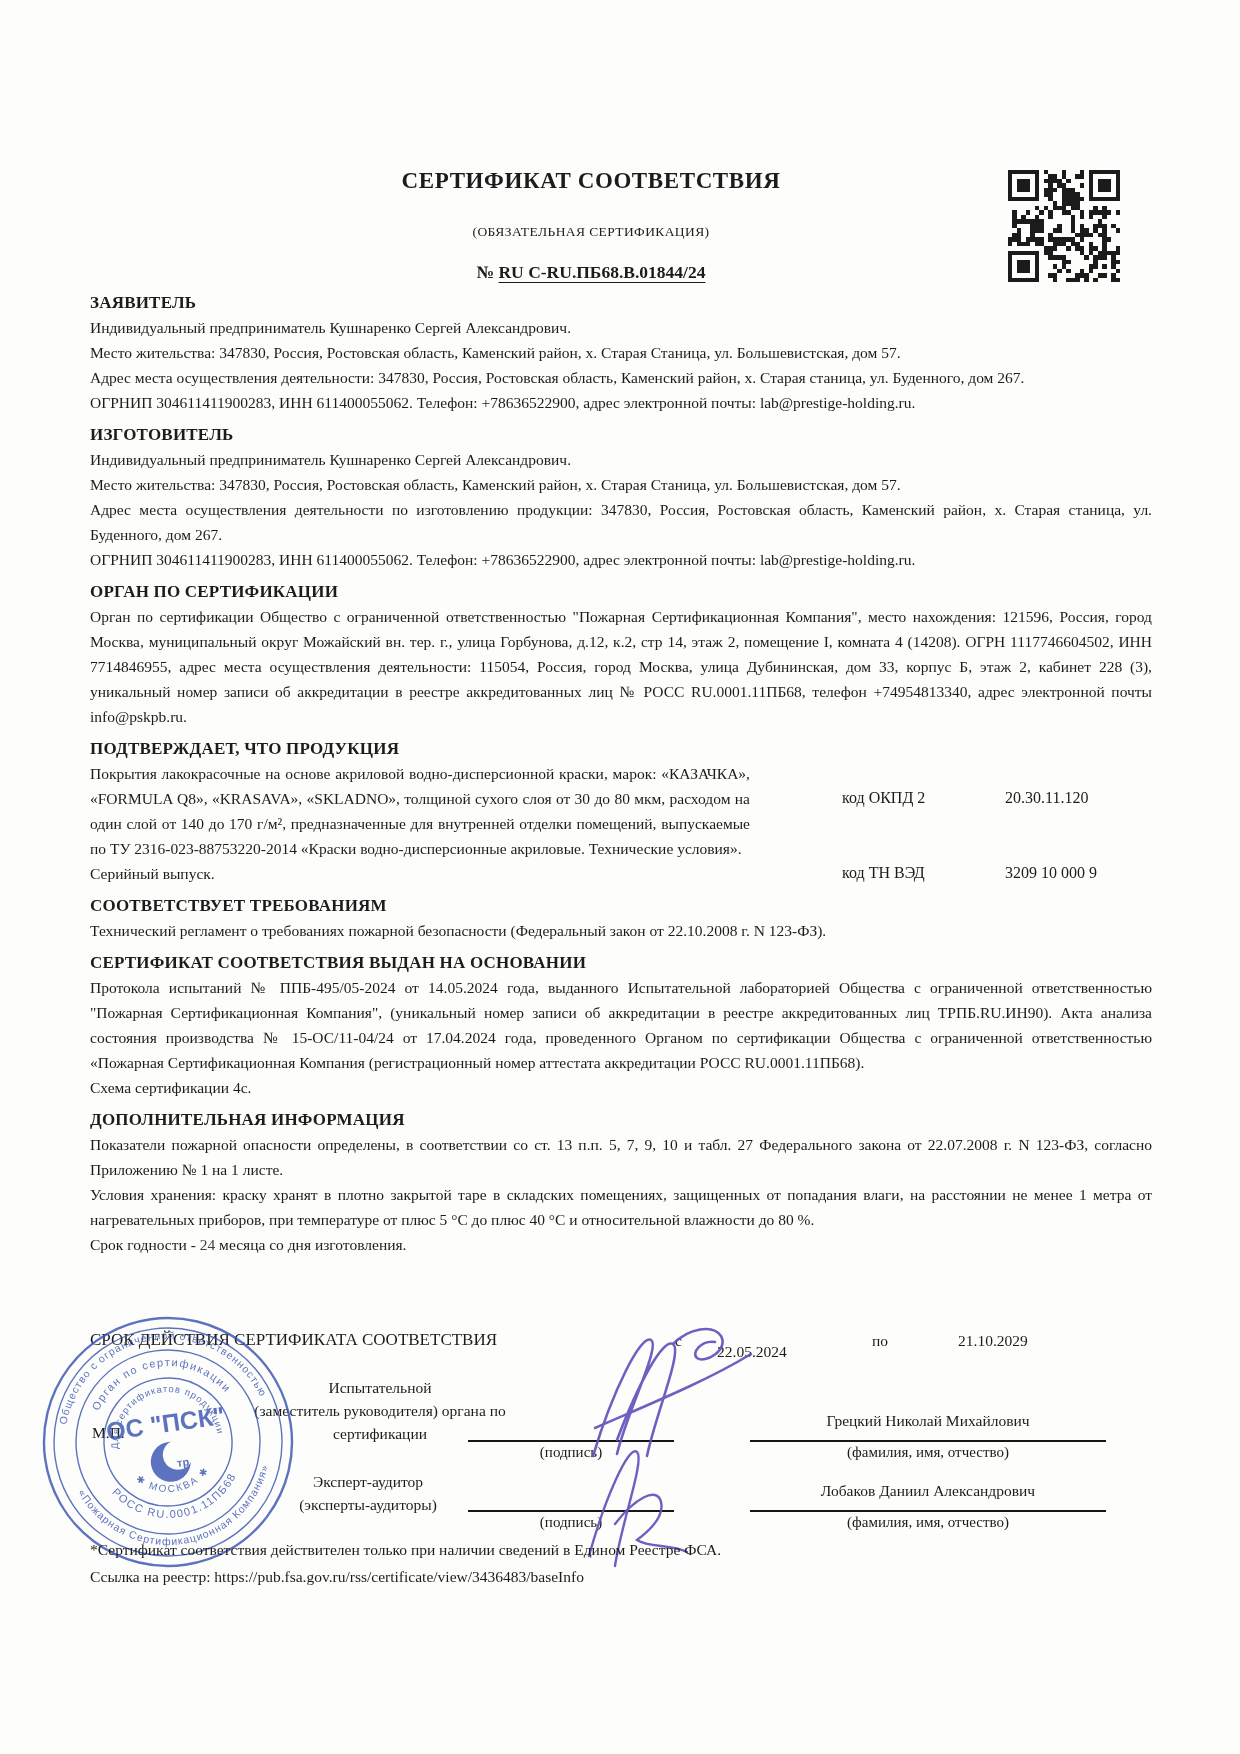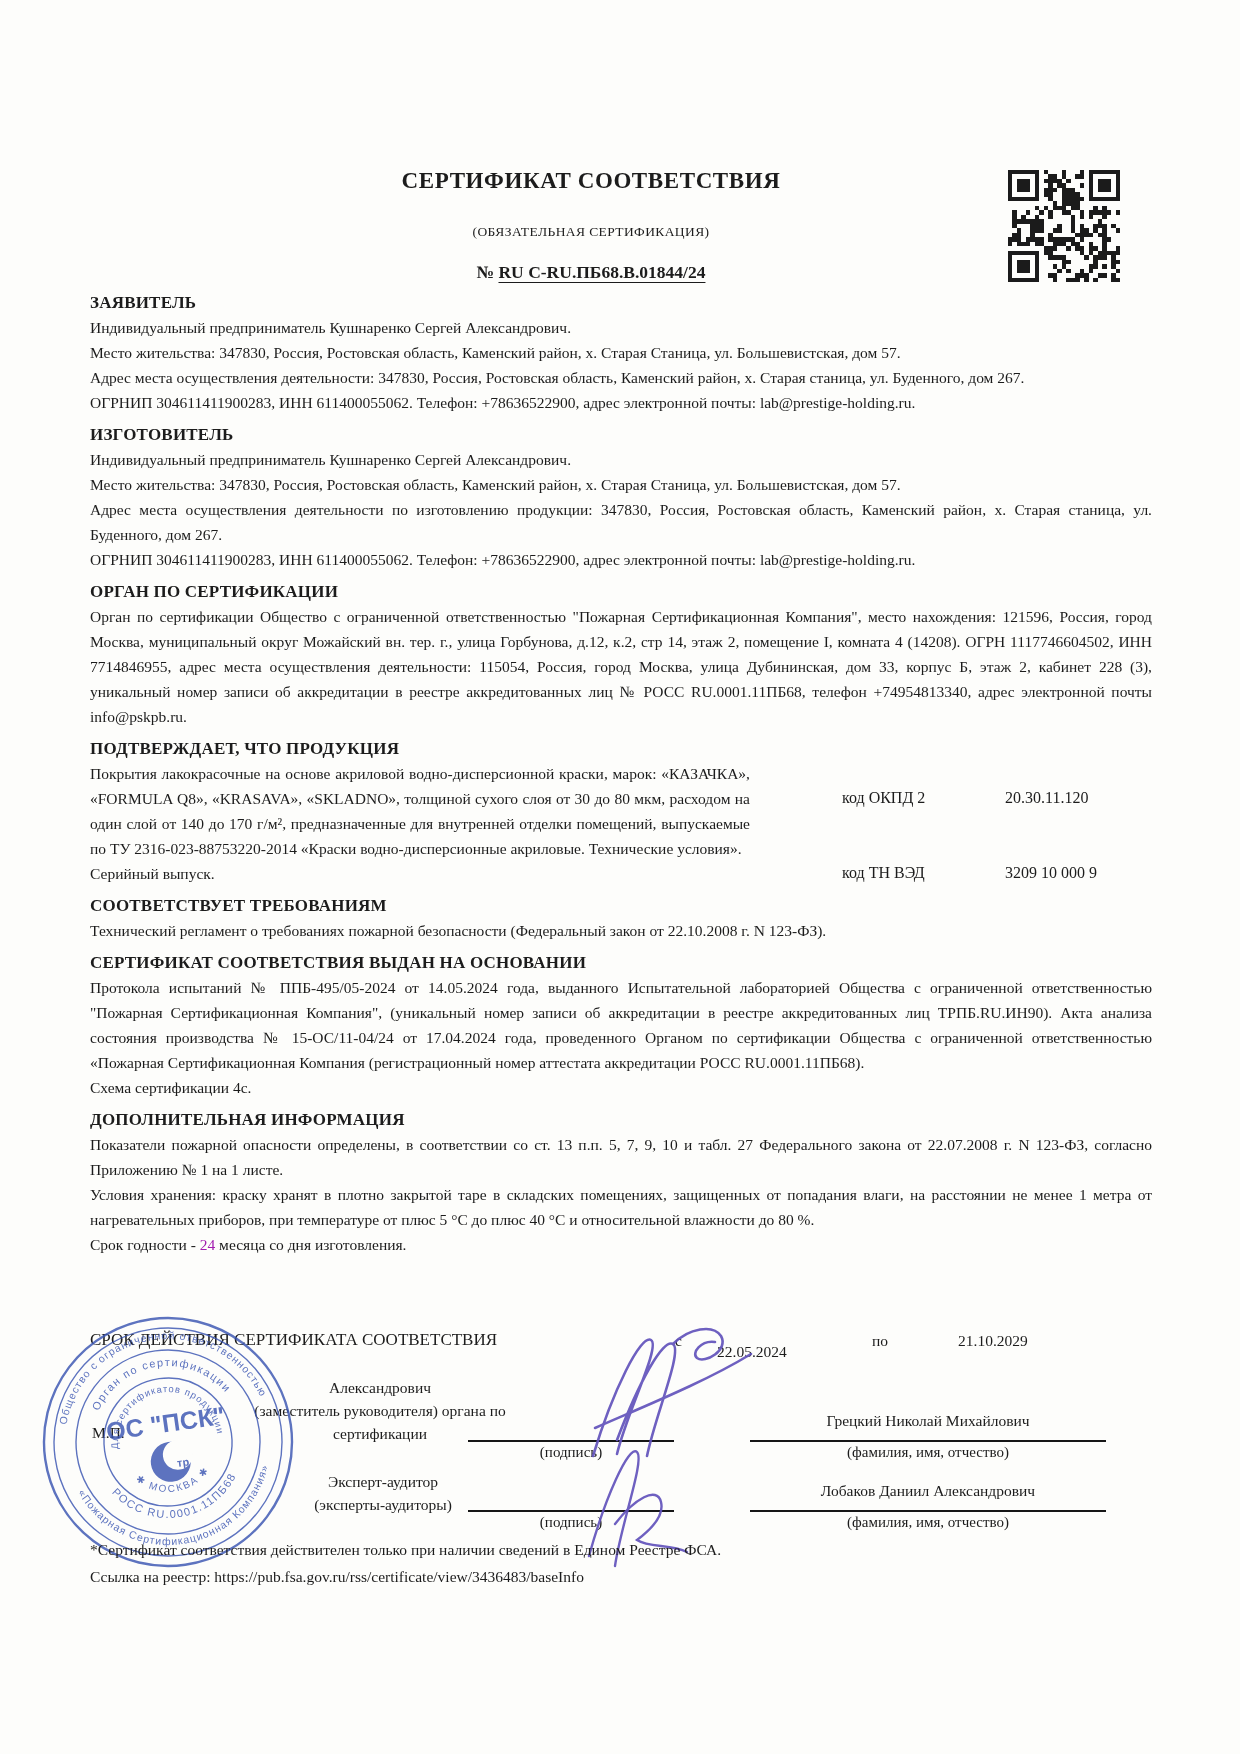--- a/index.html
+++ b/index.html
@@ -15,30 +15,30 @@
   .subtitle{font-size:13.5px;text-align:center;margin:30px 120px 0 60px;letter-spacing:.4px;}
   .certnum{font-size:17.5px;font-weight:bold;text-align:center;margin:22px 120px 0 60px;}
   .certnum .num{text-decoration:underline;text-underline-offset:4px;}
   .sec-h{font-size:17px;font-weight:bold;margin:10px 0 2px 0;letter-spacing:.2px;}
   p.line{font-size:15.5px;line-height:25px;margin:0;text-align:justify;}
   .qr{position:absolute;left:1008px;top:170px;width:112px;height:112px;}
   .product-wrap{position:relative;}
   .product-left{width:660px;}
   .code-label{position:absolute;left:752px;width:150px;}
   .code-value{position:absolute;left:915px;width:200px;}
-  .green{color:#a21caf;}
+  .green{color:#404040;}
   .validity{position:absolute;left:90px;top:1330px;width:1062px;height:30px;font-size:15.5px;}
   .validity .v-h{position:absolute;left:0;top:0;font-size:17px;font-weight:normal;}
   .validity .v-c{position:absolute;left:585px;top:2px;}
   .validity .v-d1{position:absolute;left:627px;top:13px;}
   .validity .v-po{position:absolute;left:782px;top:2px;}
   .validity .v-d2{position:absolute;left:868px;top:2px;}
   .sig-area{position:absolute;left:90px;top:1370px;width:1062px;height:210px;font-size:15.5px;}
   .role-head{position:absolute;left:118px;top:6px;width:344px;text-align:center;line-height:23px;}
-  .role-auditor{position:absolute;left:121px;top:100px;width:344px;text-align:center;line-height:23px;}
+  .role-auditor{position:absolute;left:106px;top:100px;width:344px;text-align:center;line-height:23px;}
   .mp{position:absolute;left:2px;top:54px;}
   .sig-line{position:absolute;border-top:2px solid #161616;height:0;}
   .l1m{left:378px;top:70px;width:206px;}
   .l1r{left:660px;top:70px;width:356px;}
   .l2m{left:378px;top:140px;width:206px;}
   .l2r{left:660px;top:140px;width:356px;}
   .cap{position:absolute;text-align:center;font-size:15px;}
   .cap1m{left:378px;top:74px;width:206px;}
   .cap1r{left:660px;top:74px;width:356px;}
   .cap2m{left:378px;top:144px;width:206px;}
@@ -117,21 +117,21 @@
   <span class="v-h">СРОК ДЕЙСТВИЯ СЕРТИФИКАТА СООТВЕТСТВИЯ</span>
   <span class="v-c">с</span>
   <span class="v-d1">22.05.2024</span>
   <span class="v-po">по</span>
   <span class="v-d2">21.10.2029</span>
 </div>
 
 <div class="sig-area">
   <span class="mp">М.П.</span>
   <div class="role-head">
-    <div>Александрович</div>
+    <div>Испытательной</div>
     <div>(заместитель руководителя) органа по</div>
     <div>сертификации</div>
   </div>
   <div class="nm1">Грецкий Николай Михайлович</div>
   <div class="sig-line l1m"></div>
   <div class="sig-line l1r"></div>
   <div class="cap cap1m">(подпись)</div>
   <div class="cap cap1r">(фамилия, имя, отчество)</div>
 
   <div class="role-auditor">

